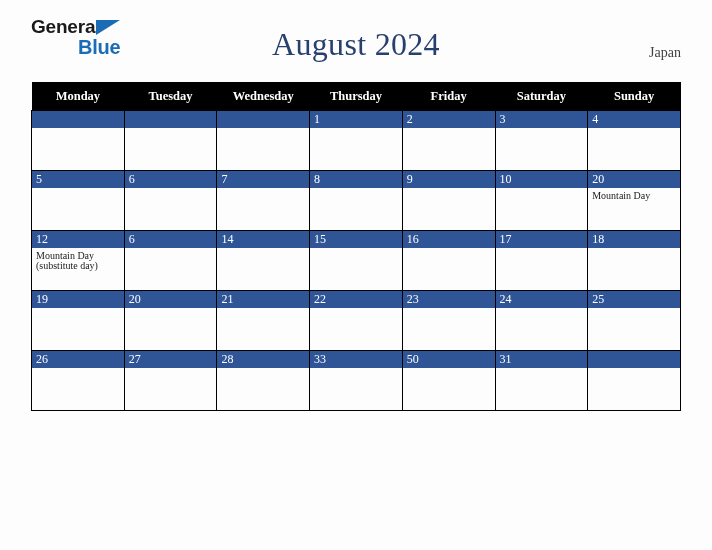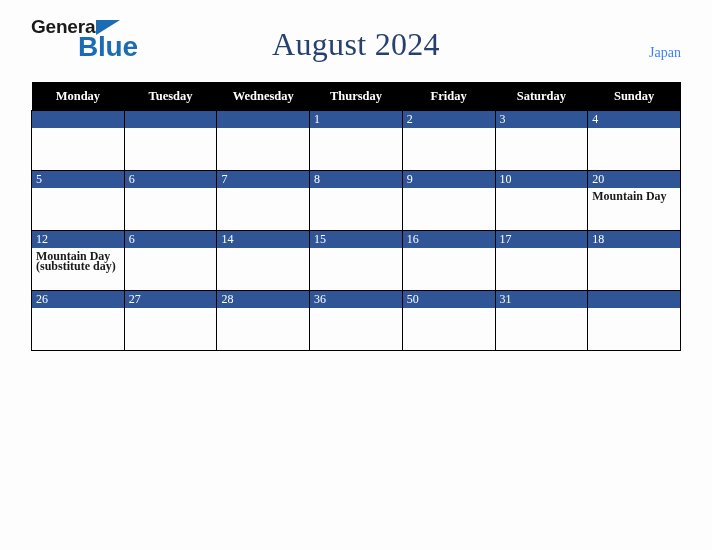--- a/index.html
+++ b/index.html
@@ -44,41 +44,41 @@
     left: 65px;
     top: 4px;
     width: 0; height: 0;
     border-top: 15px solid #1b6cb5;
     border-right: 24px solid transparent;
   }
   .logo-blue {
     position: absolute;
     left: 47px; top: 19px;
     font-family: "Liberation Sans", sans-serif;
-    font-size: 28px;
+    font-size: 20px;
     color: #1b6cb5;
     line-height: 24px;
     letter-spacing: -0.2px;
   }
   .cal-title {
     position: absolute;
     left: 0; top: 26px;
     width: 712px;
     text-align: center;
     font-size: 32px;
     color: #27406e;
     font-family: "Liberation Serif", serif;
     letter-spacing: 0.3px;
   }
   .cal-country {
     position: absolute;
     right: 31px;
     top: 45px;
     font-size: 14px;
-    color: #3b82f6;
+    color: #404040;
     font-family: "Liberation Serif", serif;
   }
 
   
   .calendar {
     position: absolute;
     left: 31px;
     top: 82px;
     width: 650px;
     border-collapse: collapse;
@@ -107,25 +107,25 @@
     color: #ffffff;
     font-size: 12px;
     height: 17px;
     line-height: 17px;
     padding-left: 4px;
     font-family: "Liberation Serif", serif;
   }
   .daynum.empty { color: transparent; }
   .events {
     padding: 3px 4px 0 4px;
-    font-size: 12px;
+    font-size: 10px;
     line-height: 10px;
     color: #1a1a1a;
     font-family: "Liberation Serif", serif;
-    font-weight: bold;
+    font-weight: normal;
   }
   .event-line { display: block; }
 </style>
 </head>
 <body>
 
 <div class="page-header">
   <div class="logo">
     <span class="logo-general">General</span>
     <span class="logo-triangle"></span>
@@ -219,30 +219,53 @@
         </td>
         <td>
           <div class="daynum">17</div>
         </td>
         <td>
           <div class="daynum">18</div>
         </td>
       </tr>
       <tr>
         <td>
+          <div class="daynum">19</div>
+        </td>
+        <td>
+          <div class="daynum">20</div>
+        </td>
+        <td>
+          <div class="daynum">21</div>
+        </td>
+        <td>
+          <div class="daynum">22</div>
+        </td>
+        <td>
+          <div class="daynum">23</div>
+        </td>
+        <td>
+          <div class="daynum">24</div>
+        </td>
+        <td>
+          <div class="daynum">25</div>
+        </td>
+      </tr>
+      <tr>
+        <td>
           <div class="daynum">26</div>
         </td>
         <td>
           <div class="daynum">27</div>
         </td>
         <td>
           <div class="daynum">28</div>
         </td>
         <td>
-          <div class="daynum">36</div>
+          <div class="daynum">33</div>
         </td>
         <td>
           <div class="daynum">50</div>
         </td>
         <td>
           <div class="daynum">31</div>
         </td>
         <td>
           <div class="daynum empty"></div>
         </td>

